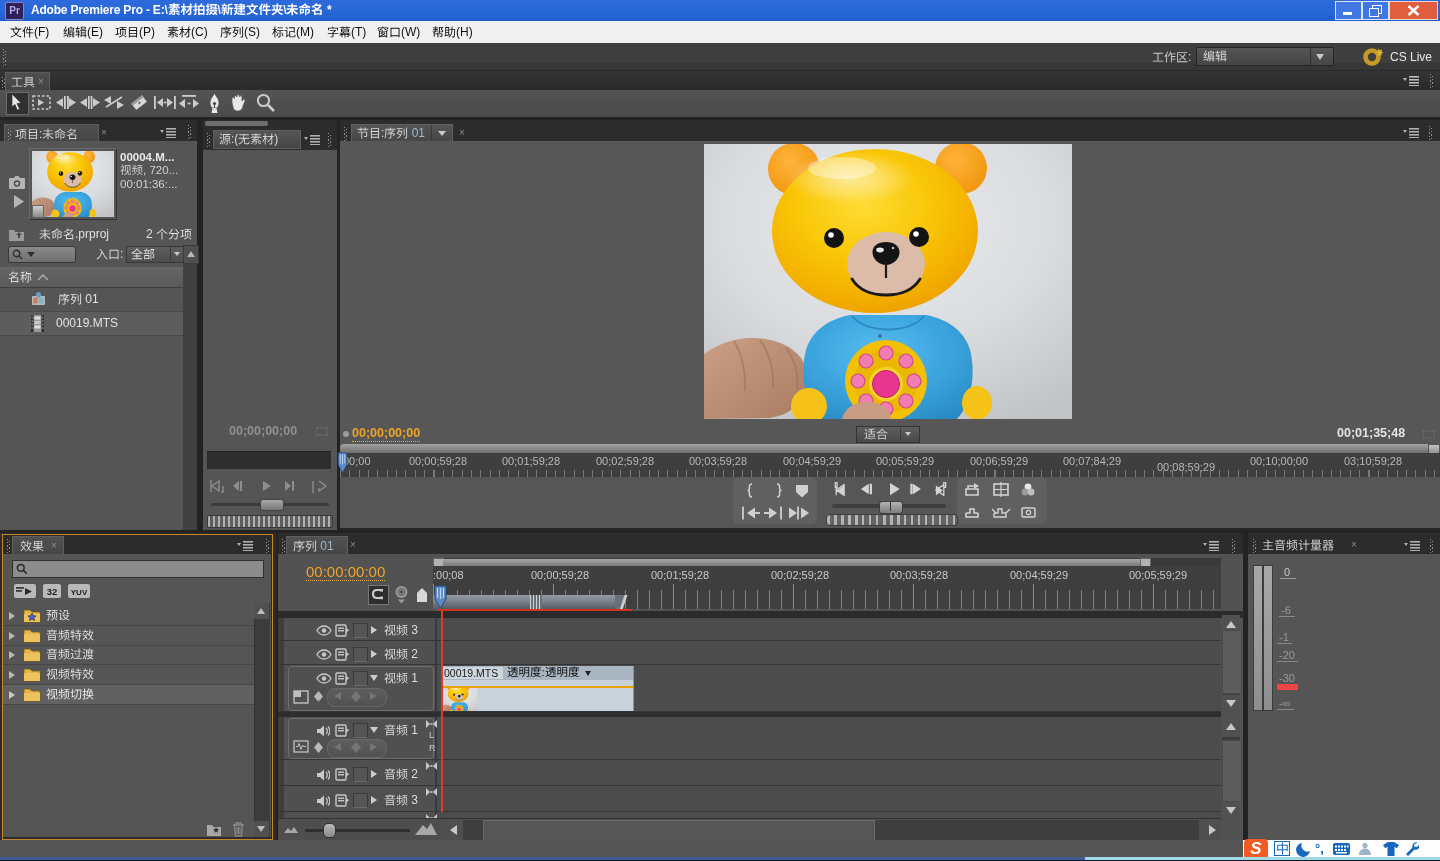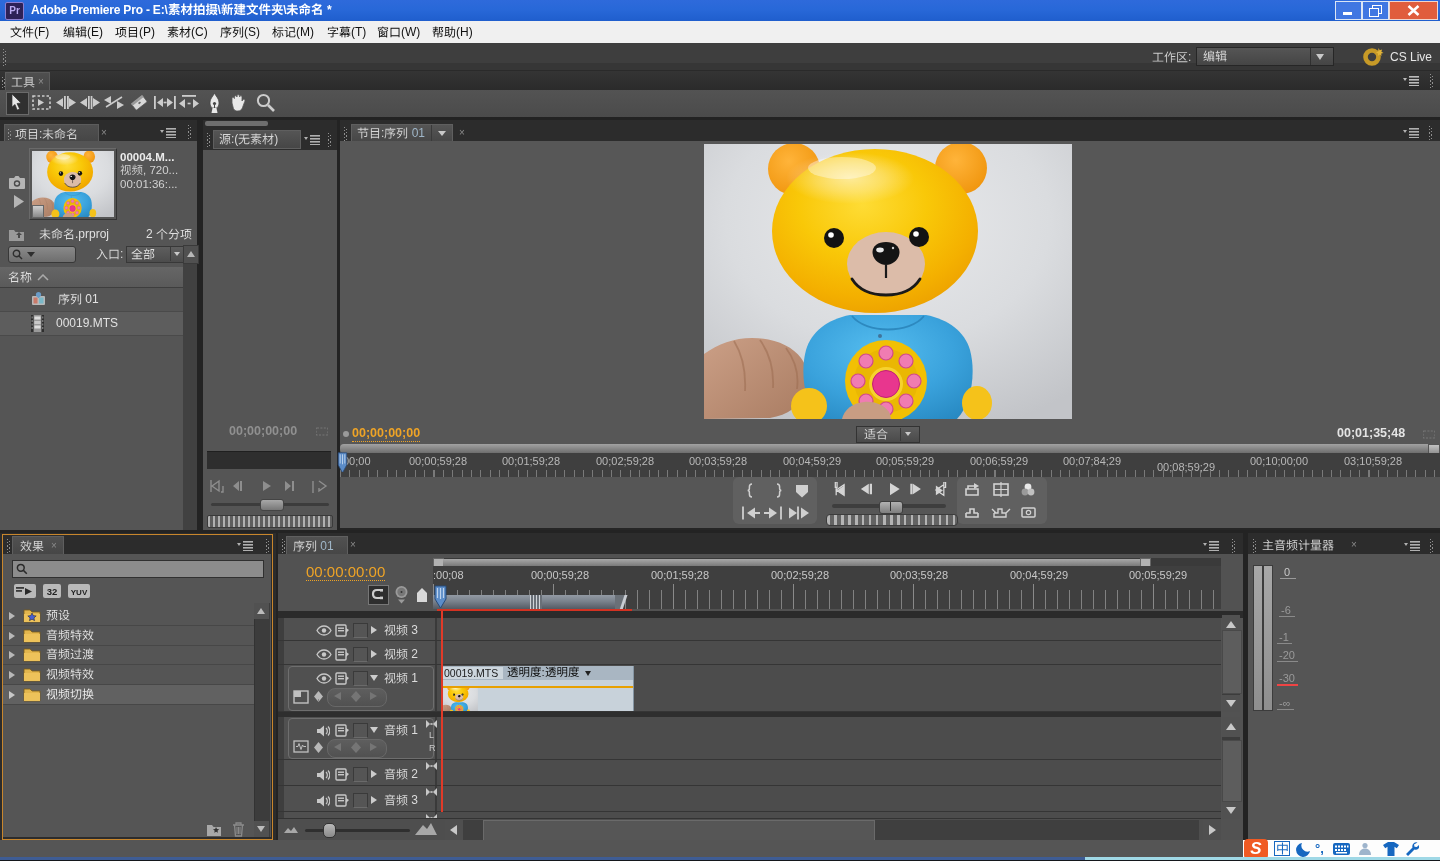--- a/index.html
+++ b/index.html
@@ -990,21 +990,21 @@
         <rect x="6" y="9" width="10" height="1.6" fill="#b0b0b0"></rect>
       </svg>
   <div class="ab grip" style="left:181px;top:4px;height:16px"></div>
   <div class="ab" style="left:0;top:21px;width:192px;height:286px;background:#555">
     <div class="ab" style="left:5px;top:11px;width:8px;height:144px;background:linear-gradient(180deg,#a8a8a8,#8e8e8e);border:1px solid #3c3c3c"></div>
     <div class="ab" style="left:15px;top:11px;width:8px;height:144px;background:linear-gradient(180deg,#a8a8a8,#8e8e8e);border:1px solid #3c3c3c"></div>
     <span class="ab" style="left:32px;top:12px;color:#c8c8c8;font-size:11px;border-bottom:1px solid #9a9a9a;padding:0 6px 0 4px">0</span>
     <span class="ab" style="left:31px;top:50px;color:#9a9a9a;font-size:11px;border-bottom:1px solid #8a8a8a;padding:0 4px 0 2px">-6</span>
     <span class="ab" style="left:29px;top:77px;color:#9a9a9a;font-size:11px;border-bottom:1px solid #8a8a8a;padding:0 3px 0 2px">-1</span>
     <span class="ab" style="left:29px;top:95px;color:#9a9a9a;font-size:11px;border-bottom:1px solid #8a8a8a;padding:0 3px 0 2px">-20</span>
-    <span class="ab" style="left:29px;top:118px;color:#9a9a9a;font-size:11px;border-bottom:2px solid #ef4444;padding:0 3px 0 2px">-30</span>
+    <span class="ab" style="left:29px;top:118px;color:#9a9a9a;font-size:11px;border-bottom:6px solid #ef4444;padding:0 3px 0 2px">-30</span>
     <span class="ab" style="left:29px;top:143px;color:#9a9a9a;font-size:11px;border-bottom:1px solid #8a8a8a;padding:0 3px 0 2px">-∞</span>
   </div>
 </div>
 
 <div class="ab" style="left:0;top:840px;width:1440px;height:18px;background:#555"></div>
 <div class="ab" style="left:1243px;top:840px;width:197px;height:18px;background:#fdfdfd">
   <div class="ab" style="left:1px;top:-1px;width:24px;height:20px;background:#f05a23;border-radius:4px;color:#fff;font-weight:bold;font-size:17px;text-align:center;line-height:19px;font-style:italic">S</div>
   <span class="ab" style="left:31px;top:1px;color:#1667c0;font-size:13px;font-weight:bold;border:1.5px solid #1667c0;line-height:13px;padding:0 0.5px"><svg class="z" style="width:13.0px;height:13.0px" viewBox="0 0 1000 1000" fill="currentColor">
           <path d="M458 40V219H96V694H171V632H458V959H537V632H825V689H902V219H537V40ZM171 558V292H458V558ZM825 558H537V292H825Z"></path>
         </svg></span>

